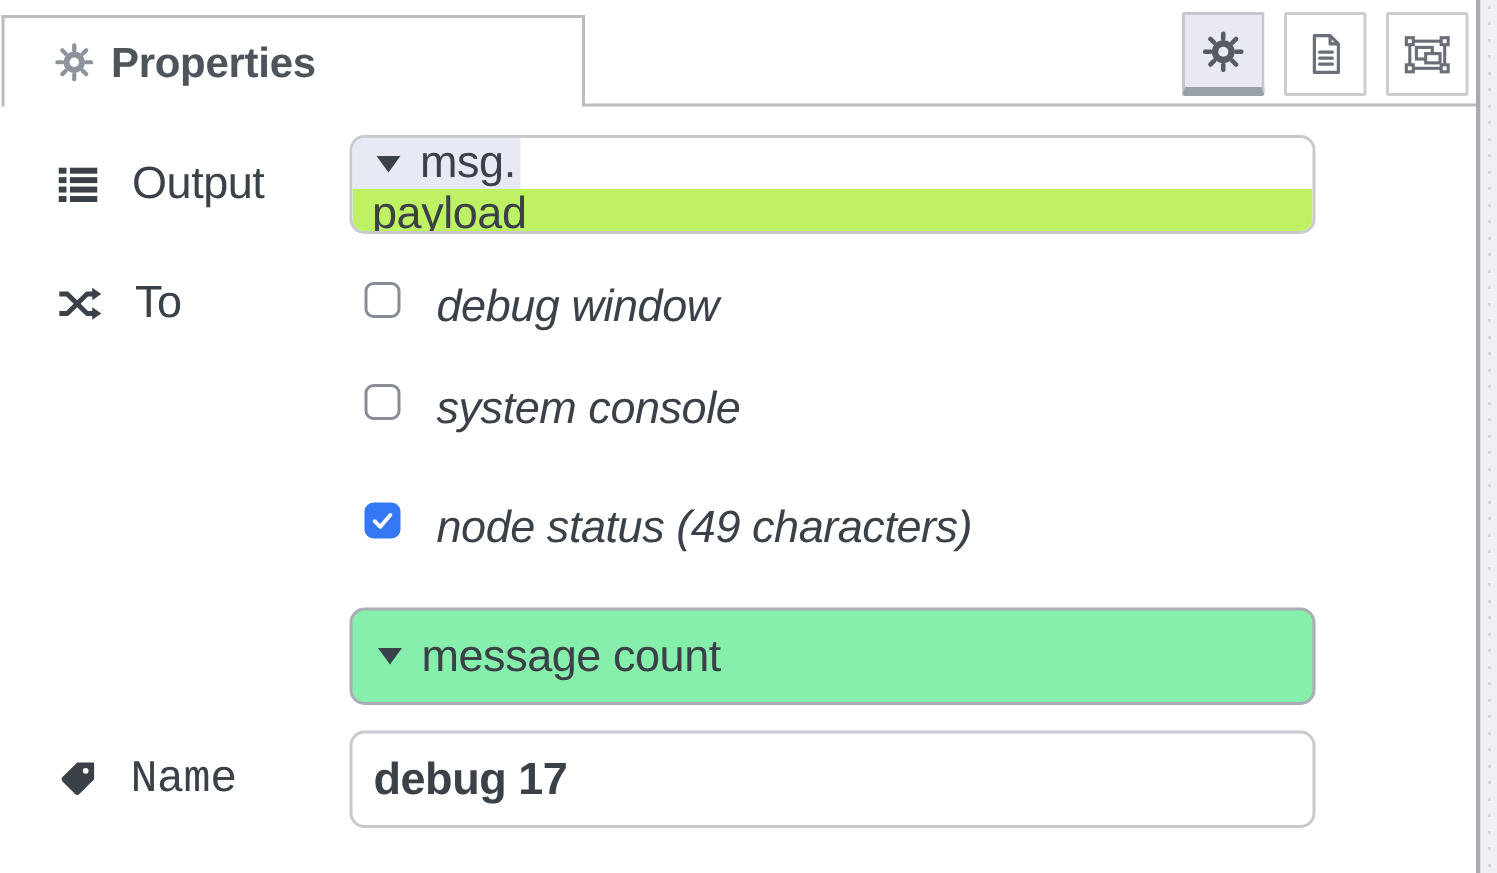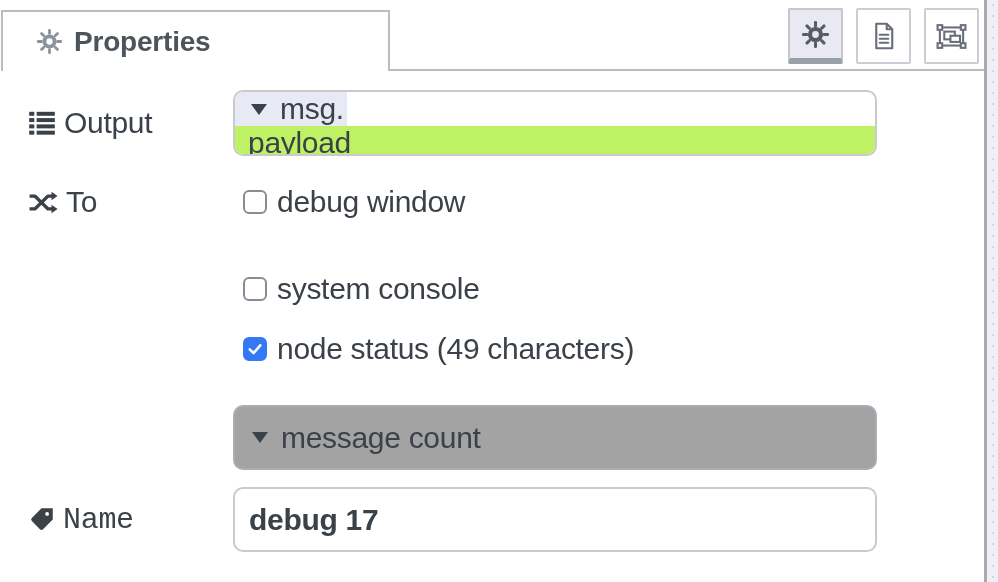--- a/index.html
+++ b/index.html
@@ -40,21 +40,21 @@
   
   .right-border { position:absolute; left:984px; top:0; width:3px; height:582px; background:#a8aaaf; }
   .right-strip  { position:absolute; left:987px; top:0; width:11px; height:582px; background:#eff0f5; }
   .right-strip::after {
     content:""; position:absolute; left:5px; top:4px; bottom:0; width:2px;
     background:repeating-linear-gradient(to bottom,#d4d7e2 0 2px,transparent 2px 11px);
   }
 
   
   .frm-label {
-    position:absolute; left:28px; display:flex; align-items:center; gap:8px;
+    position:absolute; left:38px; display:flex; align-items:center; gap:22px;
     font-size:30px; color:#3b4148; letter-spacing:-0.3px;
   }
   .frm-label .lbl-icon { display:flex; color:#3b4148; }
 
   .lab-output { top:90px;  height:66px; }
   .lab-to     { top:188px; height:28px;justify-content:center; }
   .lab-name   { top:487px; height:65px;font-family:Liberation Mono, monospace; }
 
   .typed-input {
     position:absolute; left:233px; top:90px; width:644px; height:66px;
@@ -72,35 +72,35 @@
     border-top:11px solid #3b4148;
   }
   .ti-value {
     flex:1; border:none; outline:none; min-width:0;
     font-family:inherit; font-size:30px; color:#3b4148; letter-spacing:-0.3px;
     padding:0 0 0 13px; background:#bef264;
   }
 
   .cb-row {
     position:absolute; left:243px; height:28px;
-    display:flex; align-items:center; gap:10px; cursor:pointer;
-  }
-  .cb-row-0 { top:188px; } .cb-row-1 { top:275px; } .cb-row-2 { top:335px; }
+    display:flex; gap:24px; cursor:pointer;font-style:italic;
+  }
+  .cb-row-0 { top:188px; } .cb-row-1 { top:256px; } .cb-row-2 { top:335px; }
   .cb {
     width:24px; height:24px; flex:none; border:2.5px solid #878d95;
     border-radius:6px; background:#fff; display:flex; align-items:center; justify-content:center;
   }
   .cb svg { display:none; width:18px; height:18px; }
   .cb.checked { background:#3478f6; border-color:#3478f6; }
   .cb.checked svg { display:block; }
   .cb-label { font-size:30px; color:#3b4148; letter-spacing:-0.3px; }
 
   .dropdown {
     position:absolute; left:233px; top:405px; width:644px; height:65px;
-    background:#a3a3a3; border:2px solid #aaacb8; border-radius:10px;
+    background:#86efac; border:2px solid #aaacb8; border-radius:10px;
     display:flex; align-items:center; padding-left:17px; gap:13px;
     font-family:inherit; font-size:30px; color:#3b4148; letter-spacing:-0.3px;
     cursor:pointer;
   }
 
   .name-input {
     position:absolute; left:233px; top:487px; width:644px; height:65px;
     border:2px solid #c9cacf; border-radius:10px; outline:none;
     font-family:inherit; font-size:30px; color:#3b4148; letter-spacing:-0.3px;
     padding-left:14px; background:#fff;font-weight:bold;

